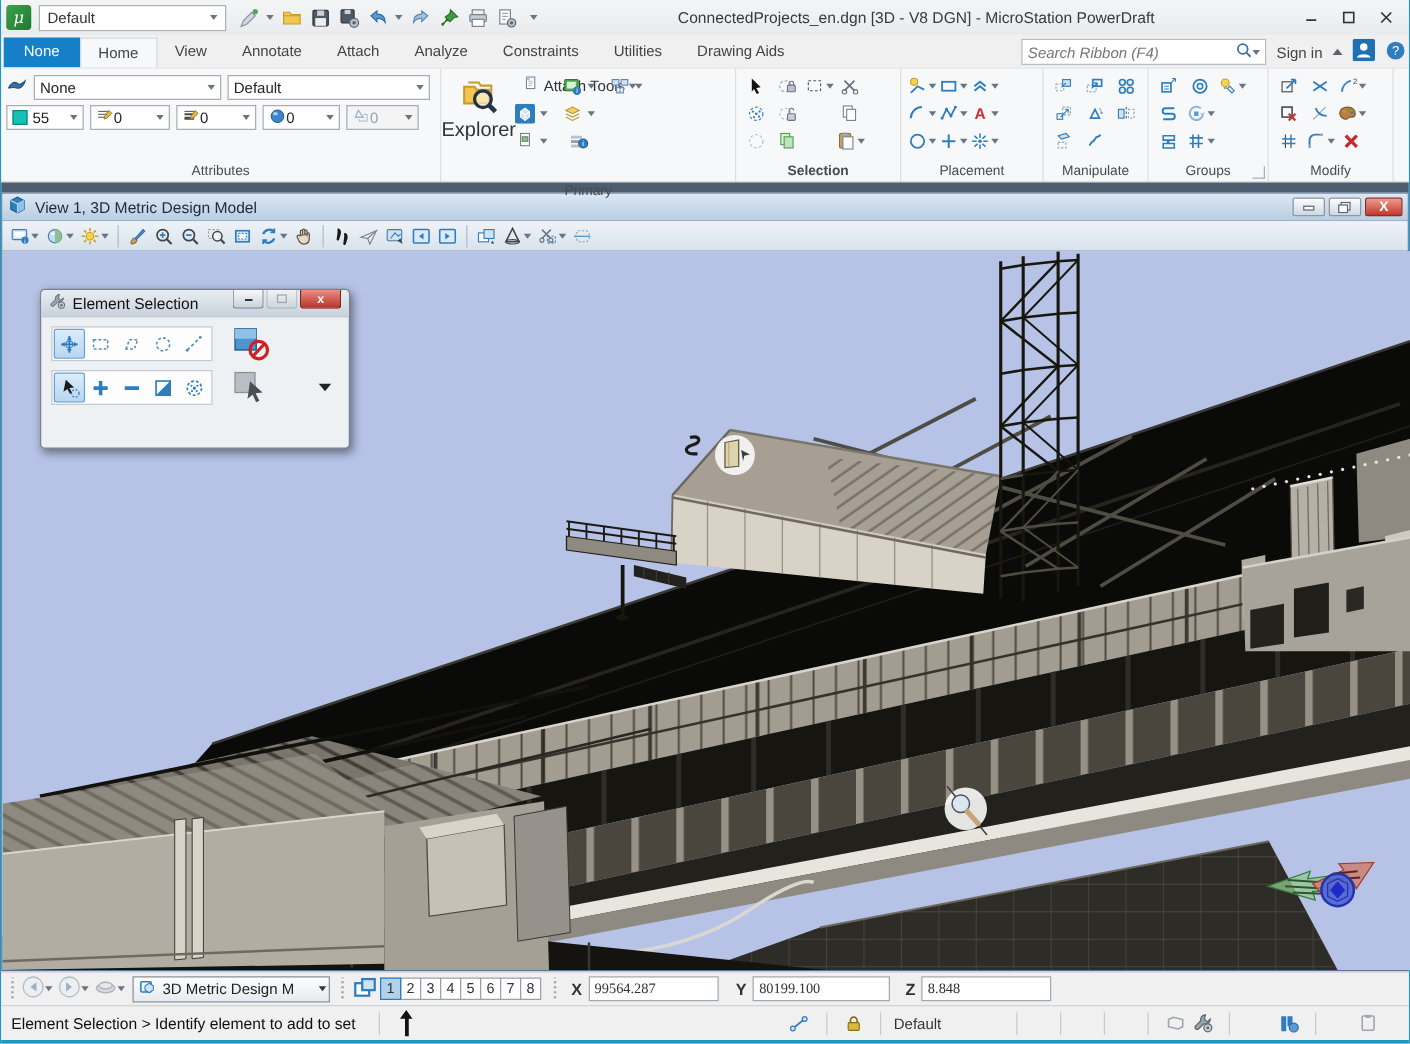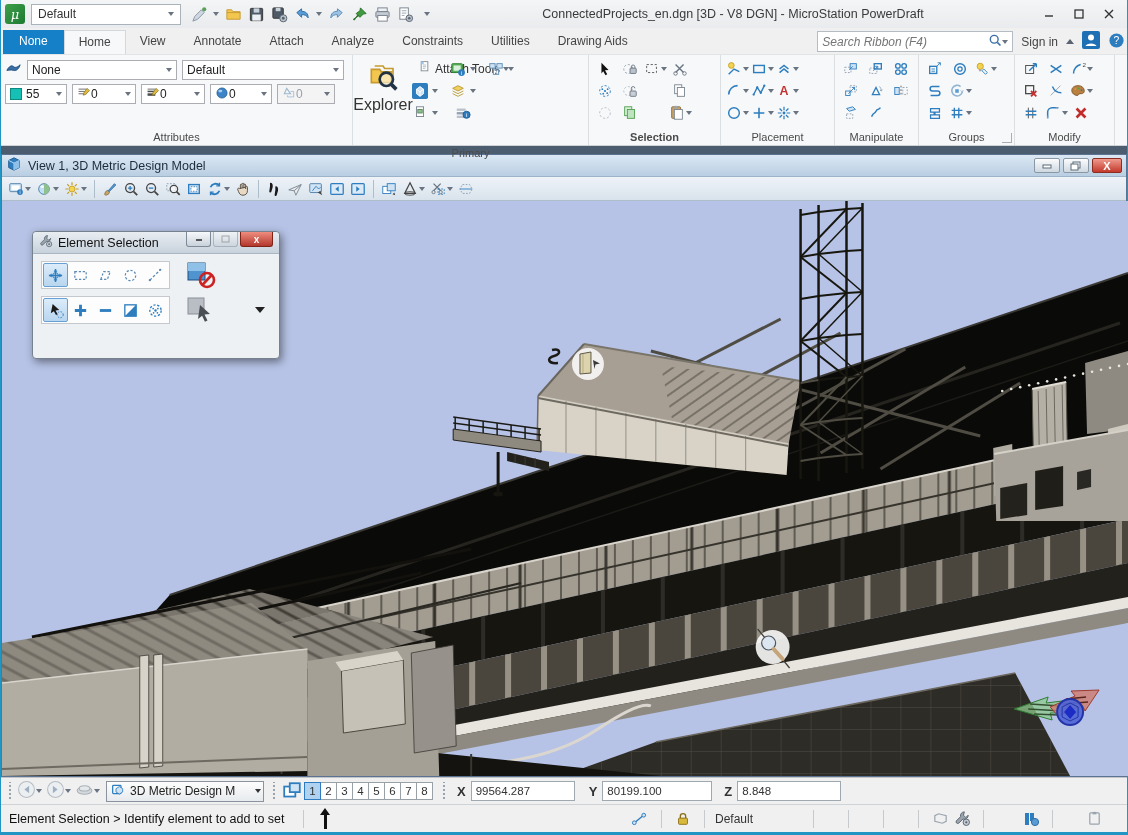--- a/index.html
+++ b/index.html
@@ -89,21 +89,21 @@
   .navbar { height:27px; background:#f0f0f0; border-top:1px solid #c2c6ca; display:flex; align-items:center; padding:0 3px; flex:0 0 auto; }
   .grip { width:5px; height:18px; margin:0 3px; background:repeating-linear-gradient(#9aa2aa 0 2px, transparent 2px 4px); background-size:2px 4px; background-repeat:repeat-y; background-position:center; }
   .nbtn { display:flex; align-items:center; padding:0 2px; height:22px; border-radius:2px; }
   .model-select { height:21px; border:1px solid #8a939e; background:linear-gradient(#fdfdfd,#e7eaee); display:flex; align-items:center; padding:0 2px 0 4px; margin:0 4px; width:158px; }
   .model-select .m-text { flex:1; white-space:nowrap; overflow:hidden; font-size:12px; color:#222; }
   .views { display:flex; }
   .vnum { width:17px; height:18px; border:1px solid #98a0a8; margin-left:-1px; background:#fff; display:flex; align-items:center; justify-content:center; font-size:11.5px; color:#333; }
   .vnum.active { background:#aed2ef; border-color:#2e7bbf; position:relative; z-index:1; }
   .coord { display:flex; align-items:center; margin-left:8px; }
   .coord .clabel { font-weight:bold; font-size:13px; margin-right:5px; }
-  .coord input { width:104px; height:20px; border:1px solid #a0a8b0; background:#fff; font-size:11.5px; color:#333; padding:0 4px; font-family:Liberation Sans, sans-serif; }
+  .coord input { width:104px; height:20px; border:1px solid #a0a8b0; background:#fff; font-size:11.5px; color:#333; padding:0 4px; font-family:Liberation Serif, serif; }
 
   
   .statusbar { height:28px; background:#f0f0f0; border-top:1px solid #d0d3d6; display:flex; align-items:center; padding:0 8px; position:relative; flex:0 0 auto; }
   .status-msg { font-size:12.5px; color:#111; }
   .ssep { width:1px; height:18px; background:#c6cacd; margin:0 10px; }
   .sicon { width:22px; height:20px; display:flex; align-items:center; justify-content:center; }
   .tealline { height:3px; background:#2196c4; flex: 0 0 auto;}
   .cursor-arrow { position:absolute; left:318px; top:2px; }
 </style>
 </head>

